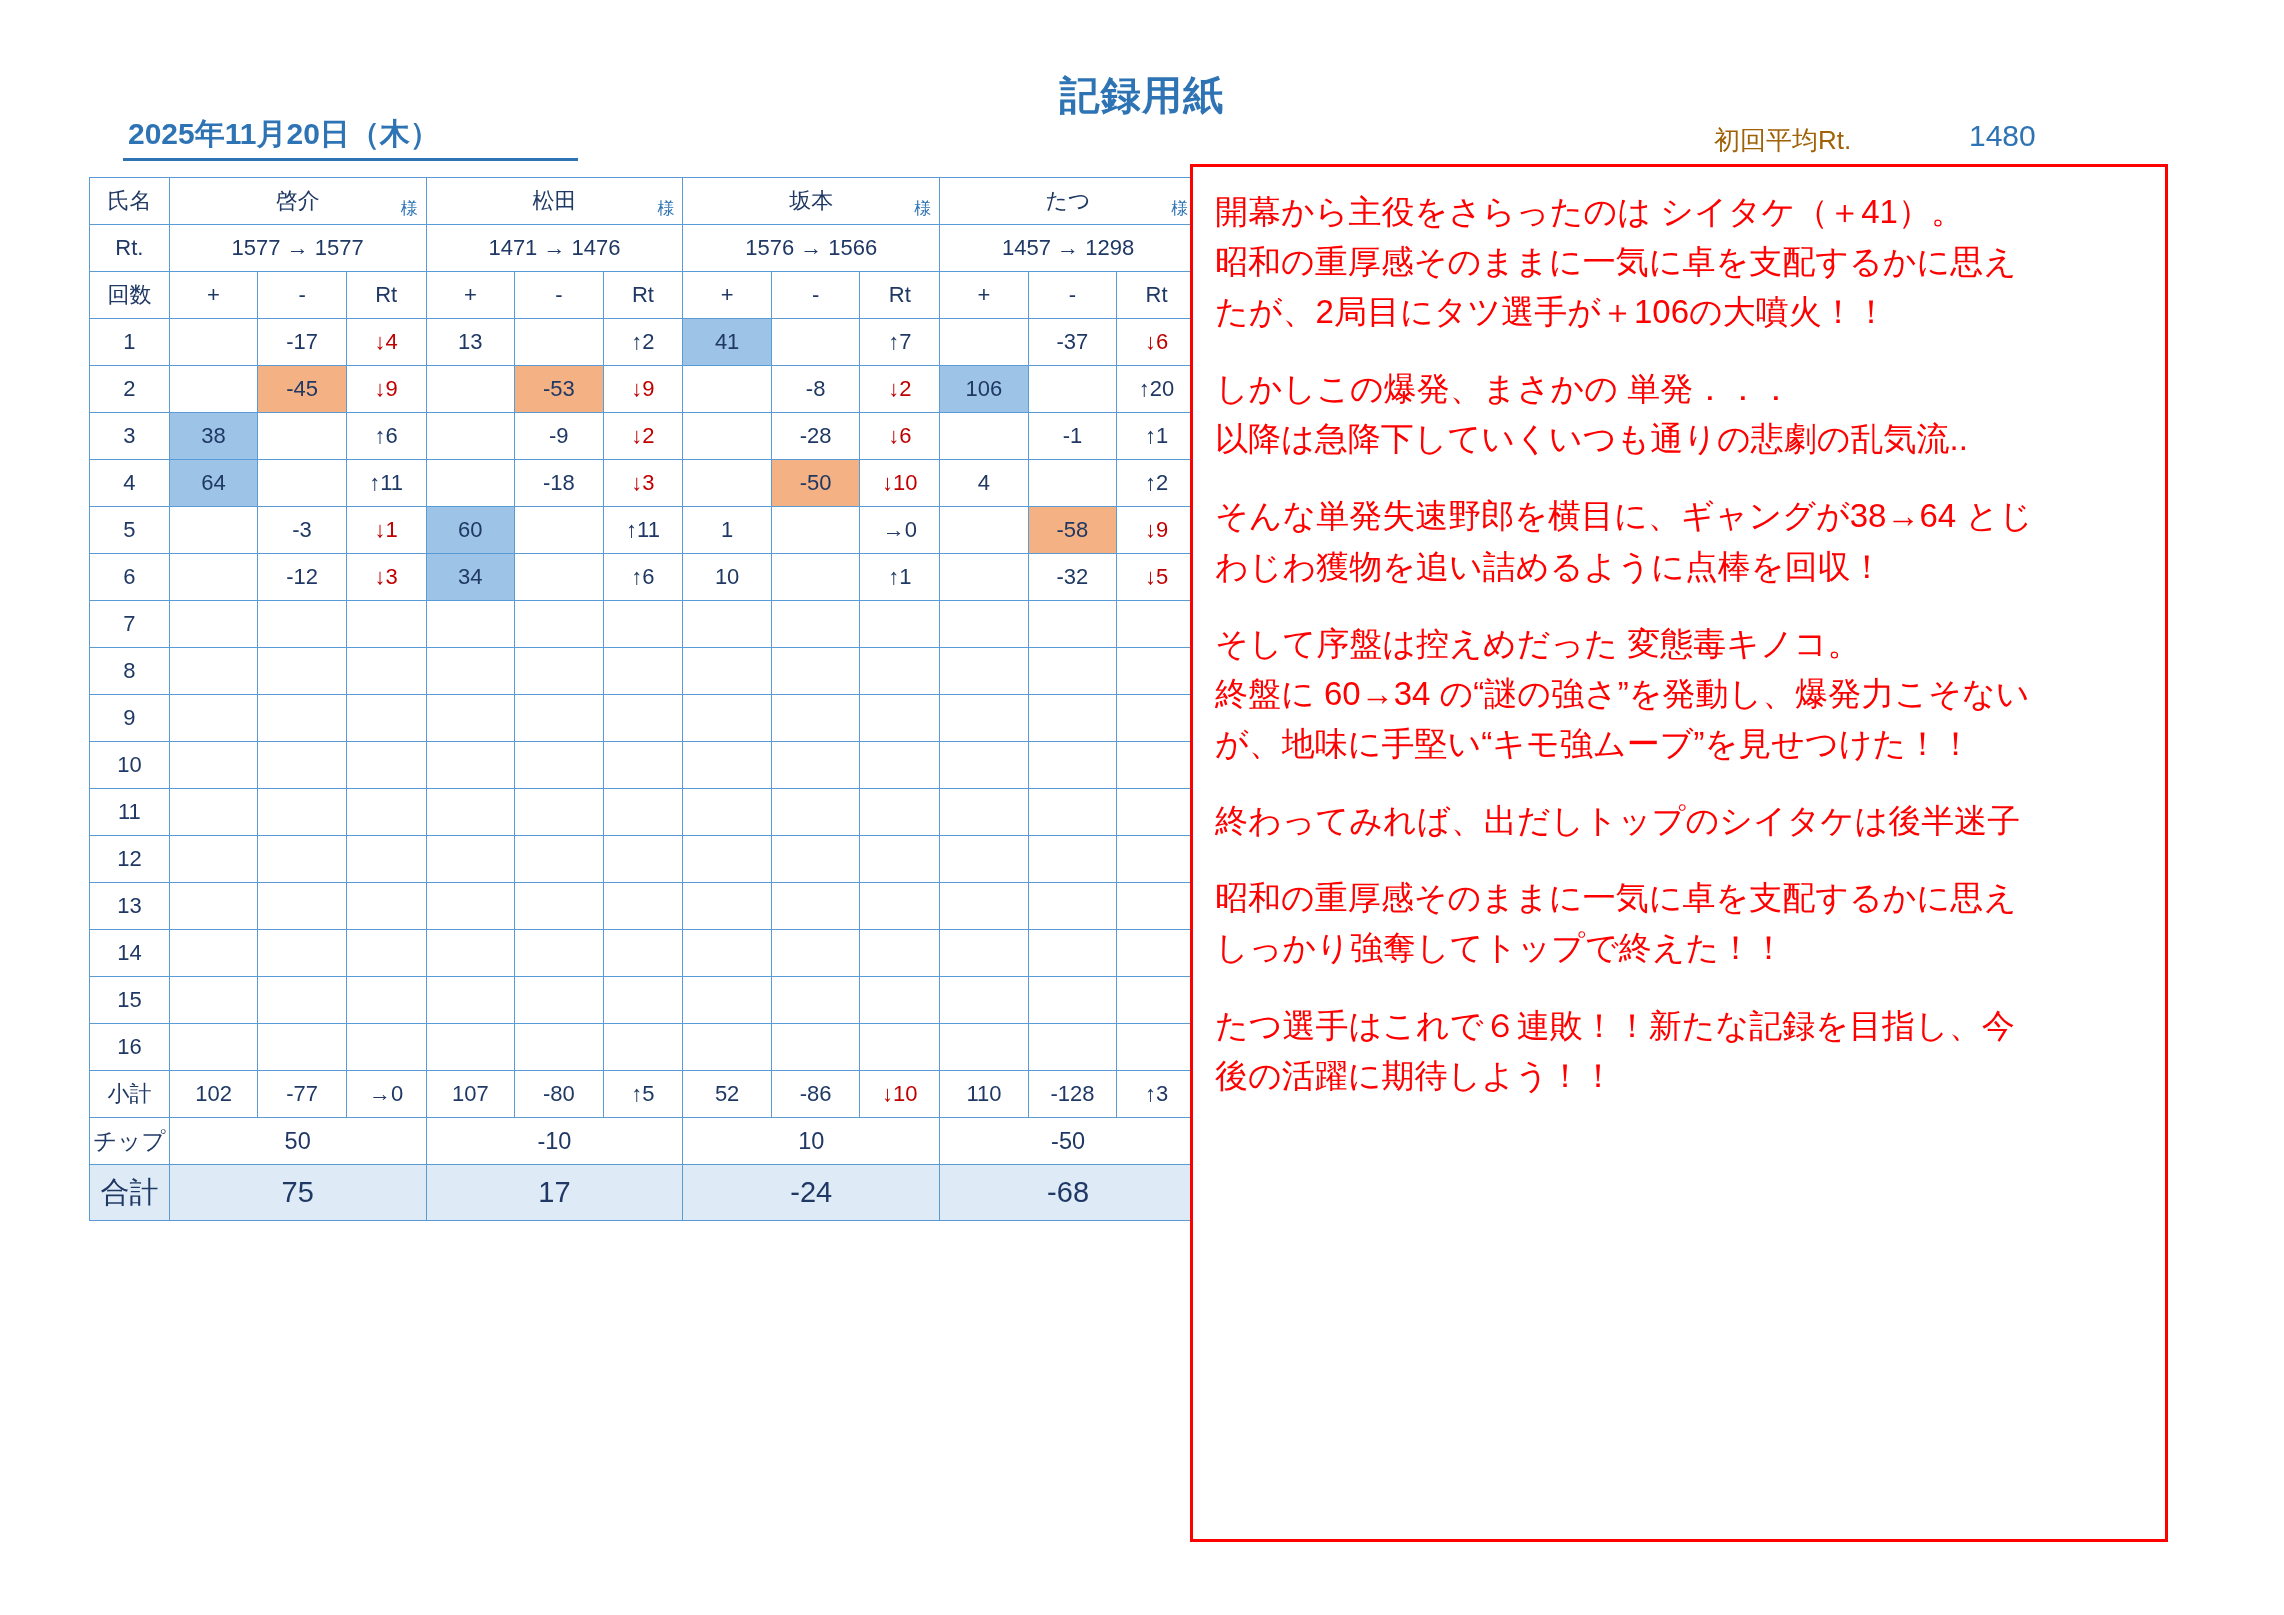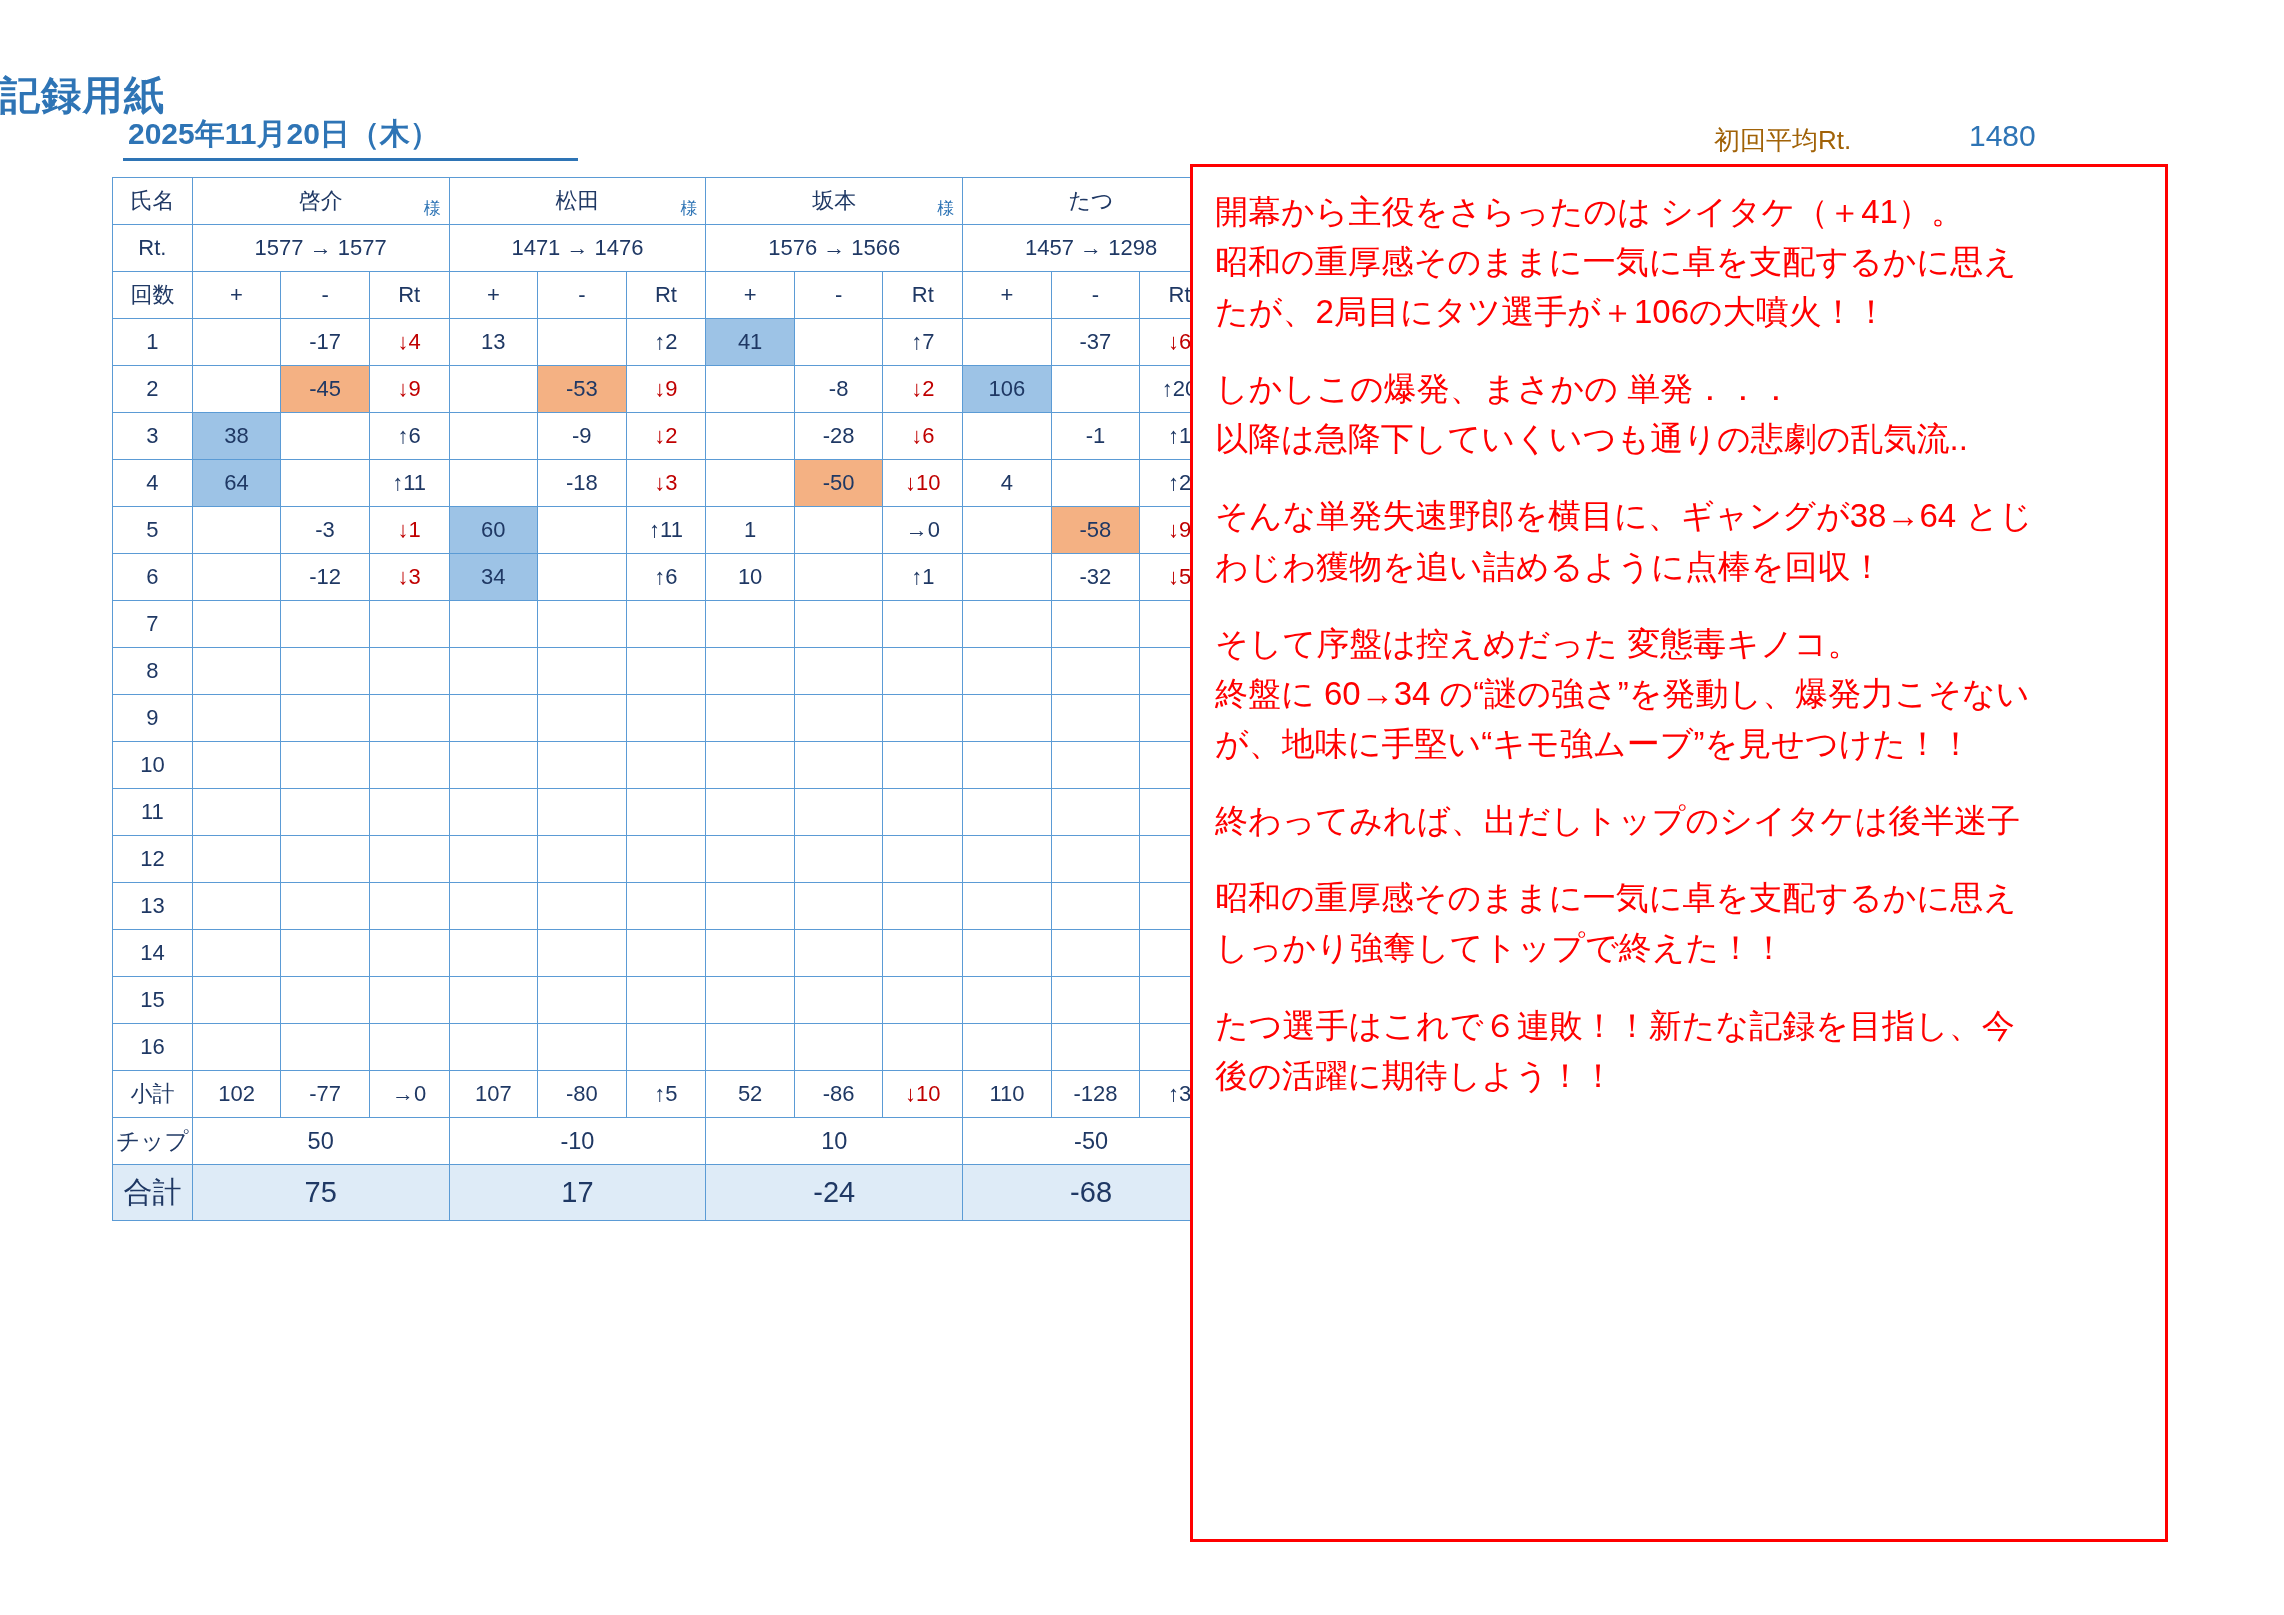--- a/index.html
+++ b/index.html
@@ -12,21 +12,21 @@
   .page {
     position: relative;
     width: 2284px; height: 1616px;
     background: #ffffff;
   }
 
   
   .doc-title {
     position: absolute;
     top: 68px; left: 0; width: 2284px;
-    text-align: left;
+    text-align: center;
     font-size: 40px;
     font-weight: bold;
     color: #2E74B5;
     letter-spacing: 1.3px;
   }
   .date-label {
     position: absolute;
     top: 114px; left: 128px;
     font-size: 30px;
     font-weight: bold;
@@ -46,21 +46,21 @@
   .avg-value {
     position: absolute;
     top: 119px; left: 1969px;
     font-size: 30px;
     color: #2E74B5;
   }
 
   
   .sheet {
     position: absolute;
-    top: 177px; left: 112px;
+    top: 177px; left: 89px;
     width: 1108px;
     border-collapse: collapse;
     table-layout: fixed;
     padding-left: 32px;
   }
   .sheet td, .sheet th {
     border: 1.3px solid #5B9BD5;
     padding: 0;
     height: 47px;
     font-size: 22px;

